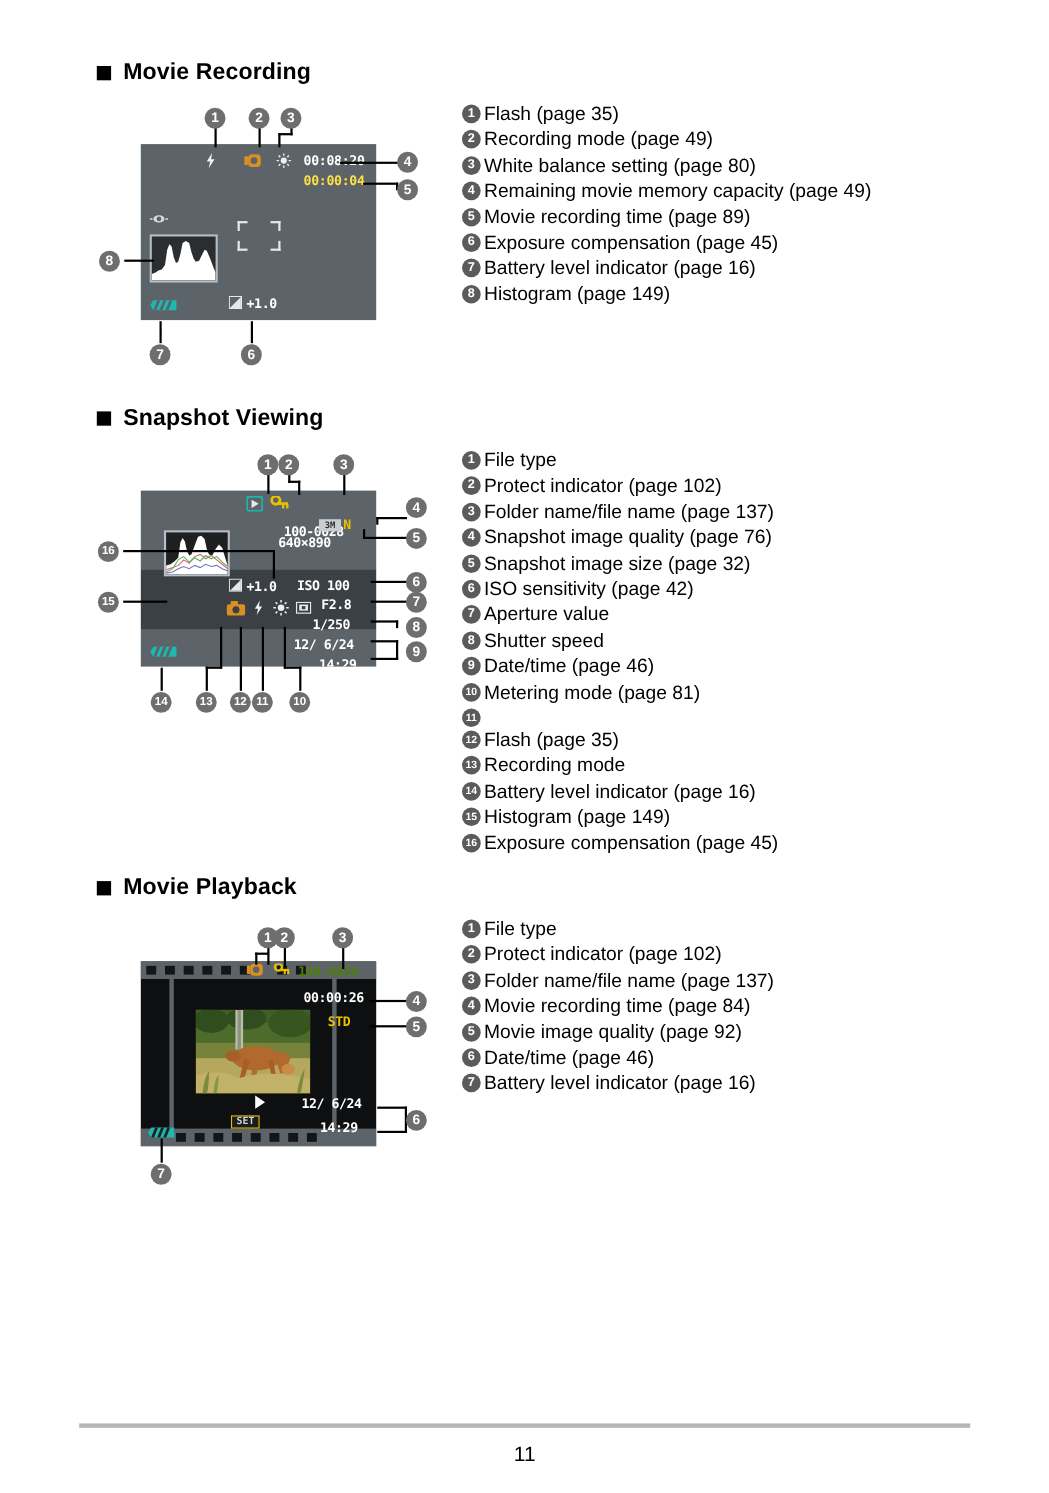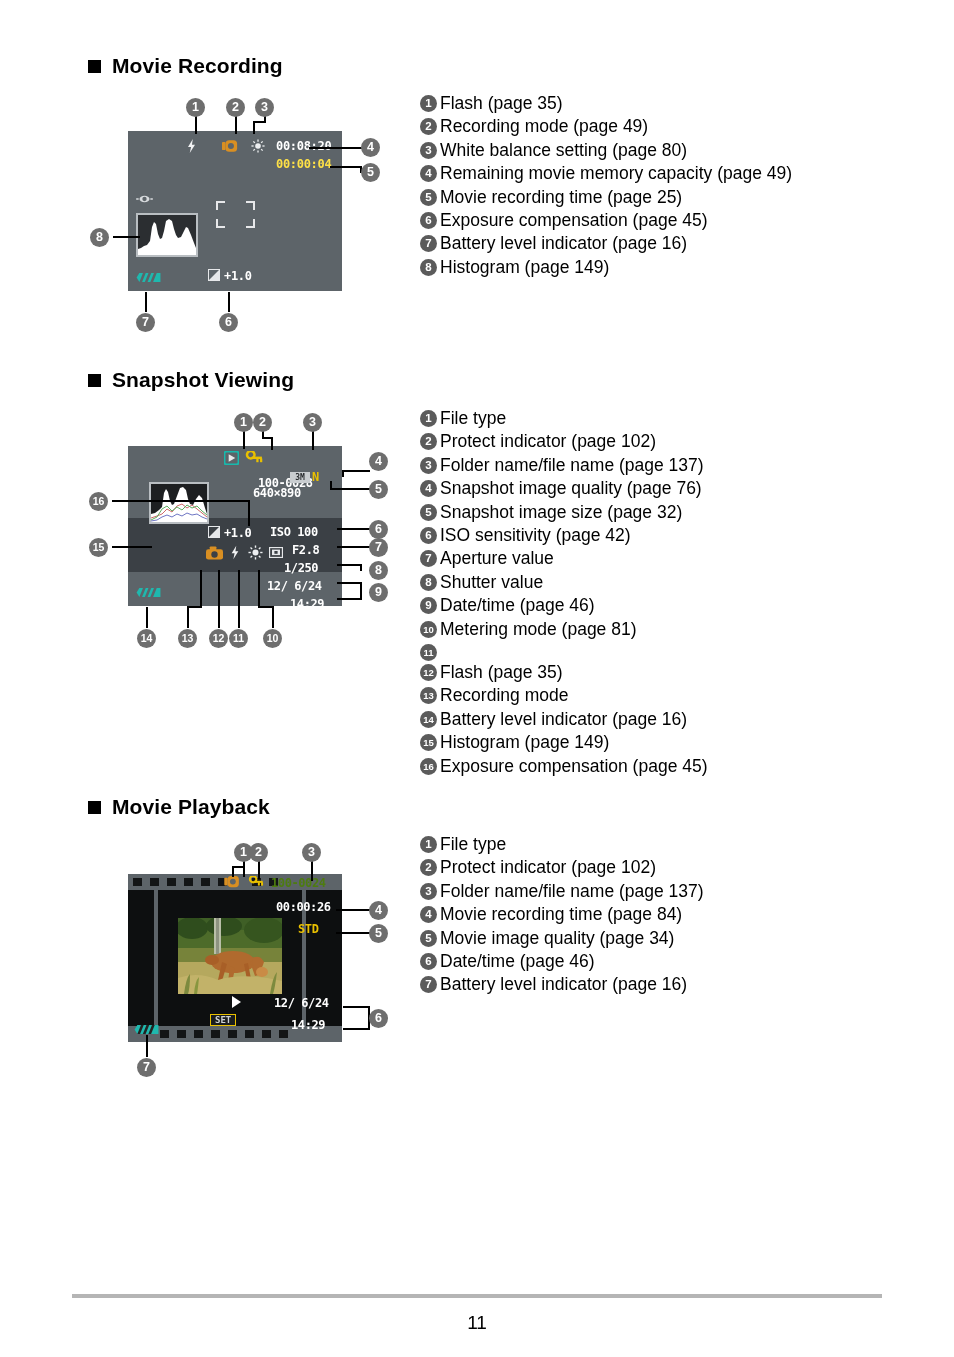--- a/index.html
+++ b/index.html
@@ -300,21 +300,21 @@
   <div class="legend-row">
       <span class="badge">3</span>
       <span class="legend-text">White balance setting (page 80)</span>
     </div>
   <div class="legend-row">
       <span class="badge">4</span>
       <span class="legend-text">Remaining movie memory capacity (page 49)</span>
     </div>
   <div class="legend-row">
       <span class="badge">5</span>
-      <span class="legend-text">Movie recording time (page 25)</span>
+      <span class="legend-text">Movie recording time (page 89)</span>
     </div>
   <div class="legend-row">
       <span class="badge">6</span>
       <span class="legend-text">Exposure compensation (page 45)</span>
     </div>
   <div class="legend-row">
       <span class="badge">7</span>
       <span class="legend-text">Battery level indicator (page 16)</span>
     </div>
   <div class="legend-row">
@@ -484,21 +484,21 @@
   <div class="legend-row">
       <span class="badge">6</span>
       <span class="legend-text">ISO sensitivity (page 42)</span>
     </div>
   <div class="legend-row">
       <span class="badge">7</span>
       <span class="legend-text">Aperture value</span>
     </div>
   <div class="legend-row">
       <span class="badge">8</span>
-      <span class="legend-text">Shutter value</span>
+      <span class="legend-text">Shutter speed</span>
     </div>
   <div class="legend-row">
       <span class="badge">9</span>
       <span class="legend-text">Date/time (page 46)</span>
     </div>
   <div class="legend-row">
       <span class="badge wide">10</span>
       <span class="legend-text">Metering mode (page 81)</span>
     </div>
   <div class="legend-row">
@@ -646,21 +646,21 @@
   <div class="legend-row">
       <span class="badge">3</span>
       <span class="legend-text">Folder name/file name (page 137)</span>
     </div>
   <div class="legend-row">
       <span class="badge">4</span>
       <span class="legend-text">Movie recording time (page 84)</span>
     </div>
   <div class="legend-row">
       <span class="badge">5</span>
-      <span class="legend-text">Movie image quality (page 34)</span>
+      <span class="legend-text">Movie image quality (page 92)</span>
     </div>
   <div class="legend-row">
       <span class="badge">6</span>
       <span class="legend-text">Date/time (page 46)</span>
     </div>
   <div class="legend-row">
       <span class="badge">7</span>
       <span class="legend-text">Battery level indicator (page 16)</span>
     </div>
 </div>

